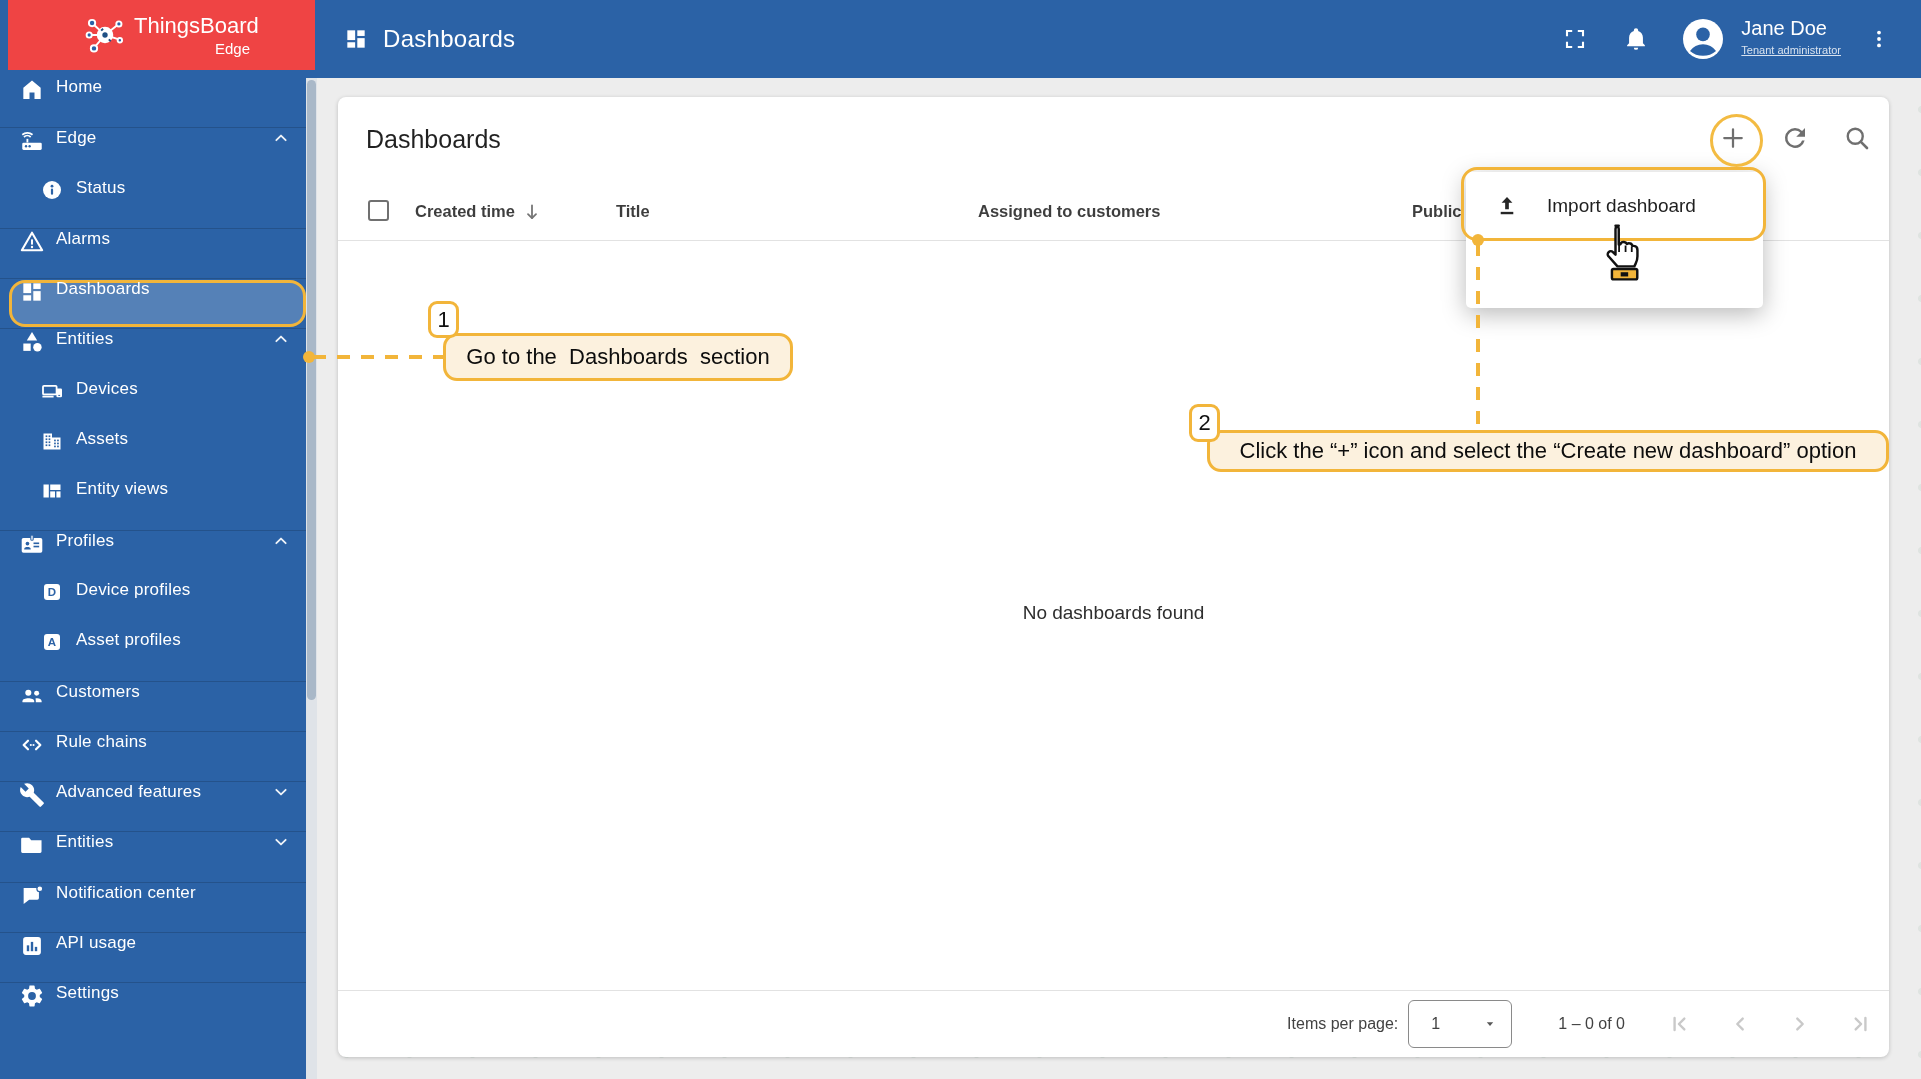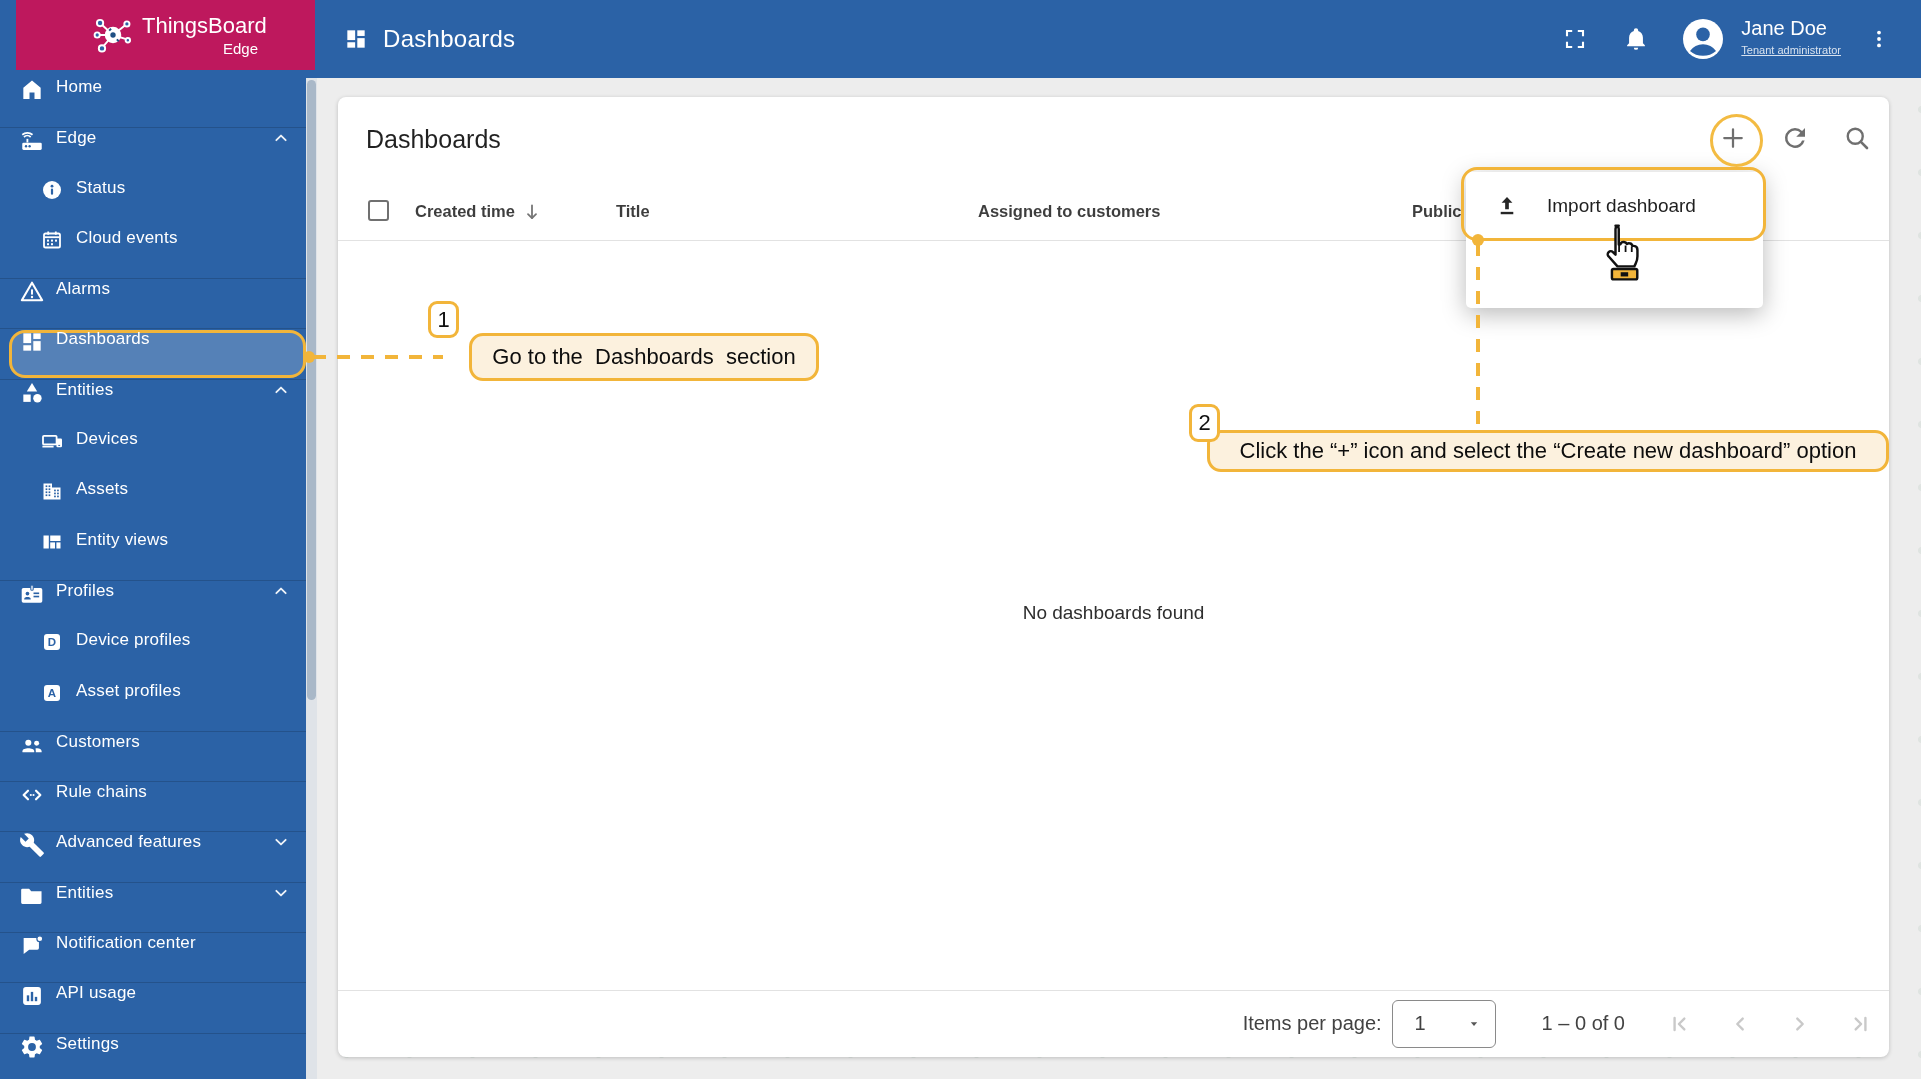--- a/index.html
+++ b/index.html
@@ -12,21 +12,21 @@
   .crumb { position:absolute; left:343px; top:0; height:78px; display:flex; align-items:center; gap:14px; color:#fff; }
   .crumb-title { font-size:24px; font-weight:500; letter-spacing:.3px; }
   .topbar-right { position:absolute; right:30px; top:0; height:78px; display:flex; align-items:center; }
   .tb-ic { width:26px; height:26px; display:inline-flex; }
   .user-block { display:flex; flex-direction:column; justify-content:center; margin:0 26px 0 14px; }
   .user-name { color:#fff; font-size:20px; line-height:22px; }
   .user-role { color:rgba(255,255,255,.82); font-size:11px; line-height:22px;text-decoration:underline; }
 
   
   .sidebar { position:absolute; left:0; top:0; width:315px; height:1079px; background:#2b62a6; z-index:6; overflow:hidden; }
-  .logo-area { position:absolute; left:16px; top:0; width:315px; height:70px; background:#be185d; }
+  .logo-area { position:absolute; left:8px; top:0; width:315px; height:70px; background:#ef4444; }
   .logo-ic { position:absolute; left:74px; top:12px; width:46px; height:46px; }
   .logo-title { position:absolute; left:126px; top:13px; color:#fff; font-size:22px; font-weight:500; }
   .logo-sub { position:absolute; left:126px; top:40px; width:116px; text-align:right; color:#fff; font-size:15px; }
   .nav { position:absolute; left:0; top:77px; width:315px; }
   .nav-item { position:relative; height:50.3px; display:flex; align-items:flex-start; color:#fff; cursor:pointer; }
   .nav-item.divided { border-top:1px solid rgba(0,0,0,.16); }
   .nav-item .ic { margin-left:19px; position:relative; z-index:2; display:inline-flex; flex:none; }
   .nav-item.sub .ic { margin-left:40px; }
   .nav-label { margin-left:11px; font-size:17px; font-weight:500; letter-spacing:.2px; position:relative; z-index:2; white-space:nowrap; }
   .nav-item.sub .nav-label { margin-left:12px; }
@@ -44,21 +44,21 @@
   .card-title { position:absolute; left:28px; top:28px; font-size:25px; color:rgba(0,0,0,.87); }
   .card-actions { position:absolute; top:26px; right:17px; display:flex; gap:32px; }
   .act-ic { width:30px; height:30px; display:inline-flex; cursor:pointer; }
   .thead { position:absolute; left:0; top:0; width:100%; }
   .th { position:absolute; top:105px; font-size:16.5px; font-weight:bold; color:rgba(0,0,0,.76); white-space:nowrap; }
   .checkbox { position:absolute; left:30px; top:103px; width:21px; height:21px; border:2px solid #707070; border-radius:3px; background:#fff; cursor:pointer; }
   .sort-ic { position:absolute; left:182px; top:103px; width:24px; height:24px; }
   .hdr-divider { position:absolute; left:0; top:143px; width:100%; height:1px; background:#e2e2e2; }
   .empty-text { position:absolute; left:0; top:505px; width:100%; text-align:center; font-size:19px; color:#2e2e2e; }
   .foot-divider { position:absolute; left:0; top:893px; width:100%; height:1px; background:#e2e2e2; }
-  .paginator { position:absolute; right:16px; top:894px; height:65px; display:flex; align-items:center; color:#424242; font-size:20px;margin-left:17px; }
+  .paginator { position:absolute; right:16px; top:894px; height:65px; display:flex; align-items:center; color:#424242; font-size:16px;margin-left:17px; }
   .pp-select { width:104px; height:48px; border:1.5px solid #8a8a8a; border-radius:6px; margin-left:10px;
                display:flex; align-items:center; justify-content:space-between; padding:0 14px 0 22px; cursor:pointer; }
   .pp-caret { width:14px; height:14px; display:inline-flex; }
   .pp-range { margin-left:46px; }
   .pager { display:flex; margin-left:42px; gap:34px; }
   .pg-ic { width:26px; height:26px; display:inline-flex; cursor:default; }
 
   
   .menu { position:absolute; left:1466px; top:172px; width:297px; height:136px; background:#fff; border-radius:5px;
           box-shadow:0 6px 24px rgba(0,0,0,.28); z-index:40; }
@@ -182,37 +182,20 @@
         </div>
         <div class="nav-item sub">
           <span class="ic" style="width:24px;height:24px">
             <svg viewBox="0 0 24 24" width="100%" height="100%">
               <circle cx="12" cy="12" r="9" fill="#fff"></circle>
               <circle cx="12" cy="8.2" r="1.4" fill="#2b62a6"></circle>
               <rect x="10.9" y="10.6" width="2.2" height="6.2" rx="1.1" fill="#2b62a6"></rect>
             </svg>
           </span>
           <span class="nav-label">Status</span>
-        </div>
-        <div class="nav-item sub">
-          <span class="ic" style="width:24px;height:24px">
-            <svg viewBox="0 0 24 24" width="100%" height="100%">
-              <rect x="4" y="5.5" width="16" height="14" rx="1.6" fill="none" stroke="#fff" stroke-width="1.8"></rect>
-              <path d="M4.5 9.2h15" stroke="#fff" stroke-width="1.8"></path>
-              <path d="M8.2 3.4v3.4M15.8 3.4v3.4" stroke="#fff" stroke-width="1.8"></path>
-              <g fill="#fff">
-                <rect x="7" y="11.6" width="2" height="2"></rect>
-                <rect x="11" y="11.6" width="2" height="2"></rect>
-                <rect x="15" y="11.6" width="2" height="2"></rect>
-                <rect x="7" y="15.2" width="2" height="2"></rect>
-                <rect x="11" y="15.2" width="2" height="2"></rect>
-              </g>
-            </svg>
-          </span>
-          <span class="nav-label">Cloud events</span>
         </div>
         <div class="nav-item divided">
           <span class="ic" style="width:26px;height:26px">
             <svg viewBox="0 0 24 24" width="100%" height="100%">
               <path d="M12 3.4 21.4 19.6H2.6z" fill="none" stroke="#fff" stroke-width="1.9" stroke-linejoin="round"></path>
               <rect x="11.1" y="9.6" width="1.8" height="4.8" fill="#fff"></rect>
               <circle cx="12" cy="16.6" r="1.1" fill="#fff"></circle>
             </svg>
           </span>
           <span class="nav-label">Alarms</span>
@@ -503,21 +486,21 @@
         </span>
         <span class="menu-label">Import dashboard</span>
       </div>
     </div>
 
   <div class="plus-ring tut"></div>
   <div class="menu-hl tut"></div>
 
   <div class="dash-h"></div>
   <div class="dot" style="left:303px; top:351px;"></div>
-  <div class="callout" style="left:443px; top:333px; width:350px; height:48px;margin-left:26px;">
+  <div class="callout" style="left:443px; top:333px; width:350px; height:48px;">
     <span class="txt">Go to the  Dashboards  section</span>
   </div>
   <div class="badge" style="left:428px; top:301px; width:31px; height:37px;">
     <span>1</span>
   </div>
 
   <div class="dash-v"></div>
   <div class="dot" style="left:1472px; top:234px;"></div>
   <div class="callout" style="left:1207px; top:430px; width:682px; height:42px;">
     <span class="txt">Click the “+” icon and select the “Create new dashboard” option</span>

